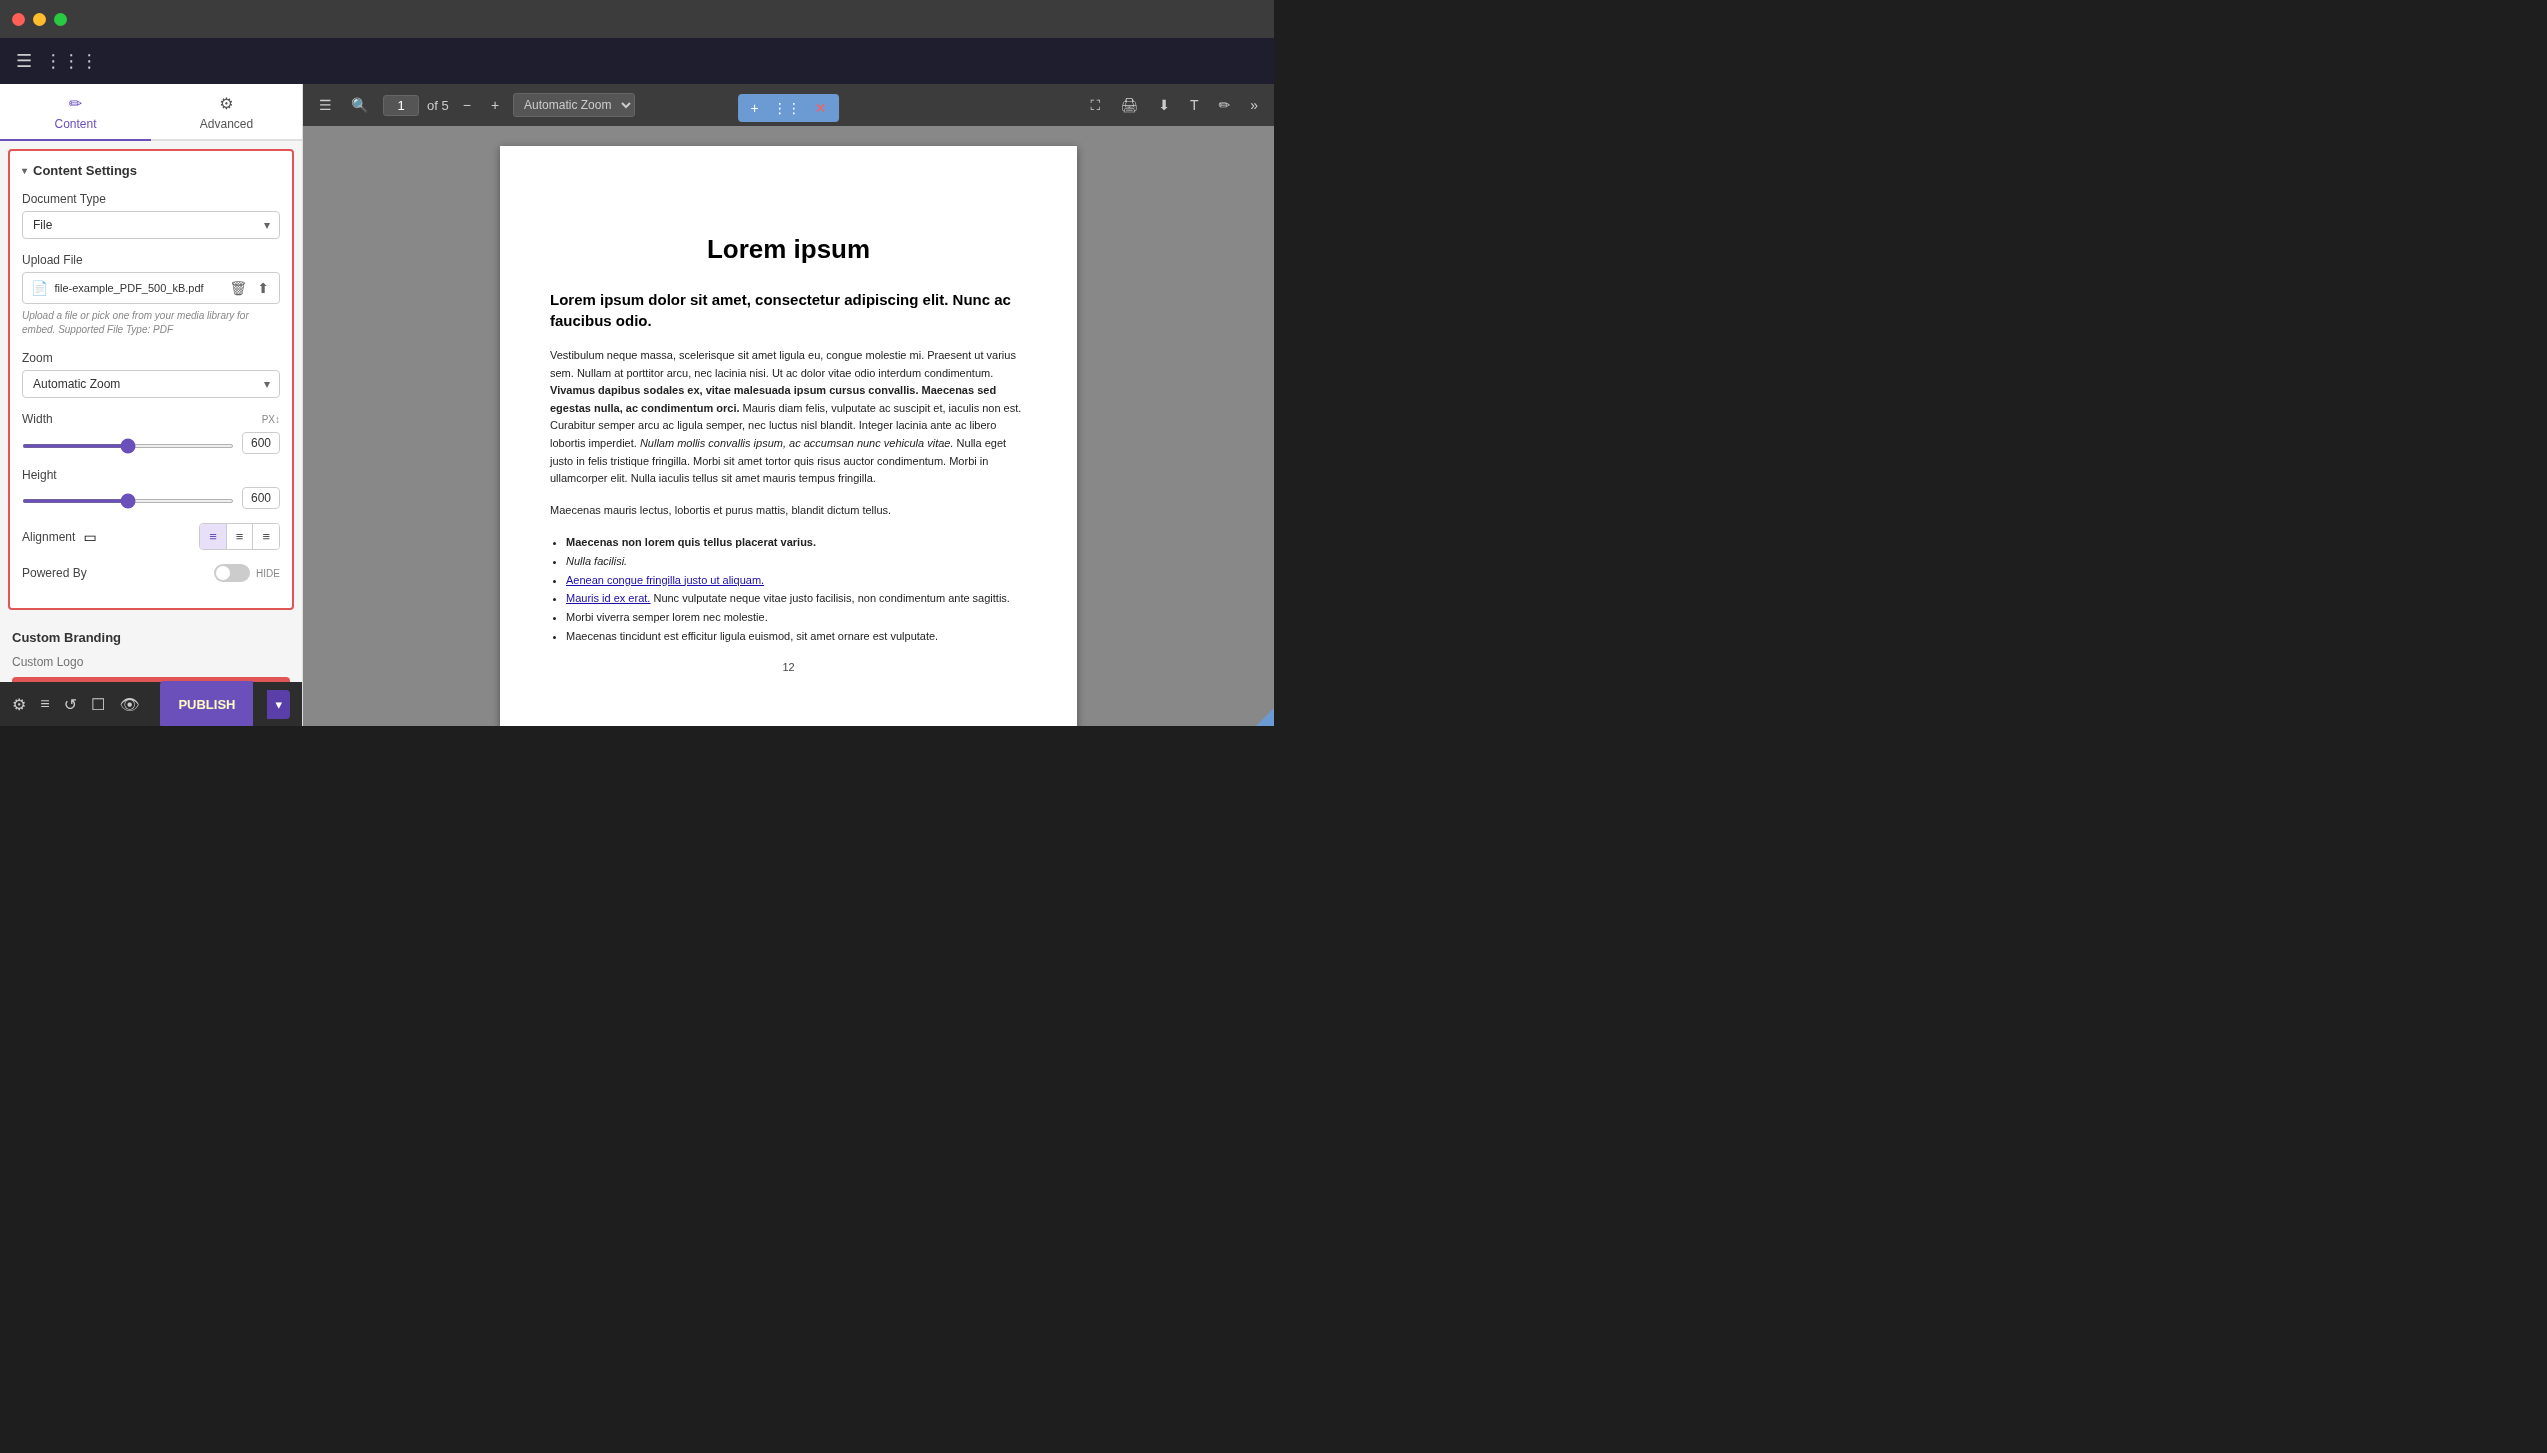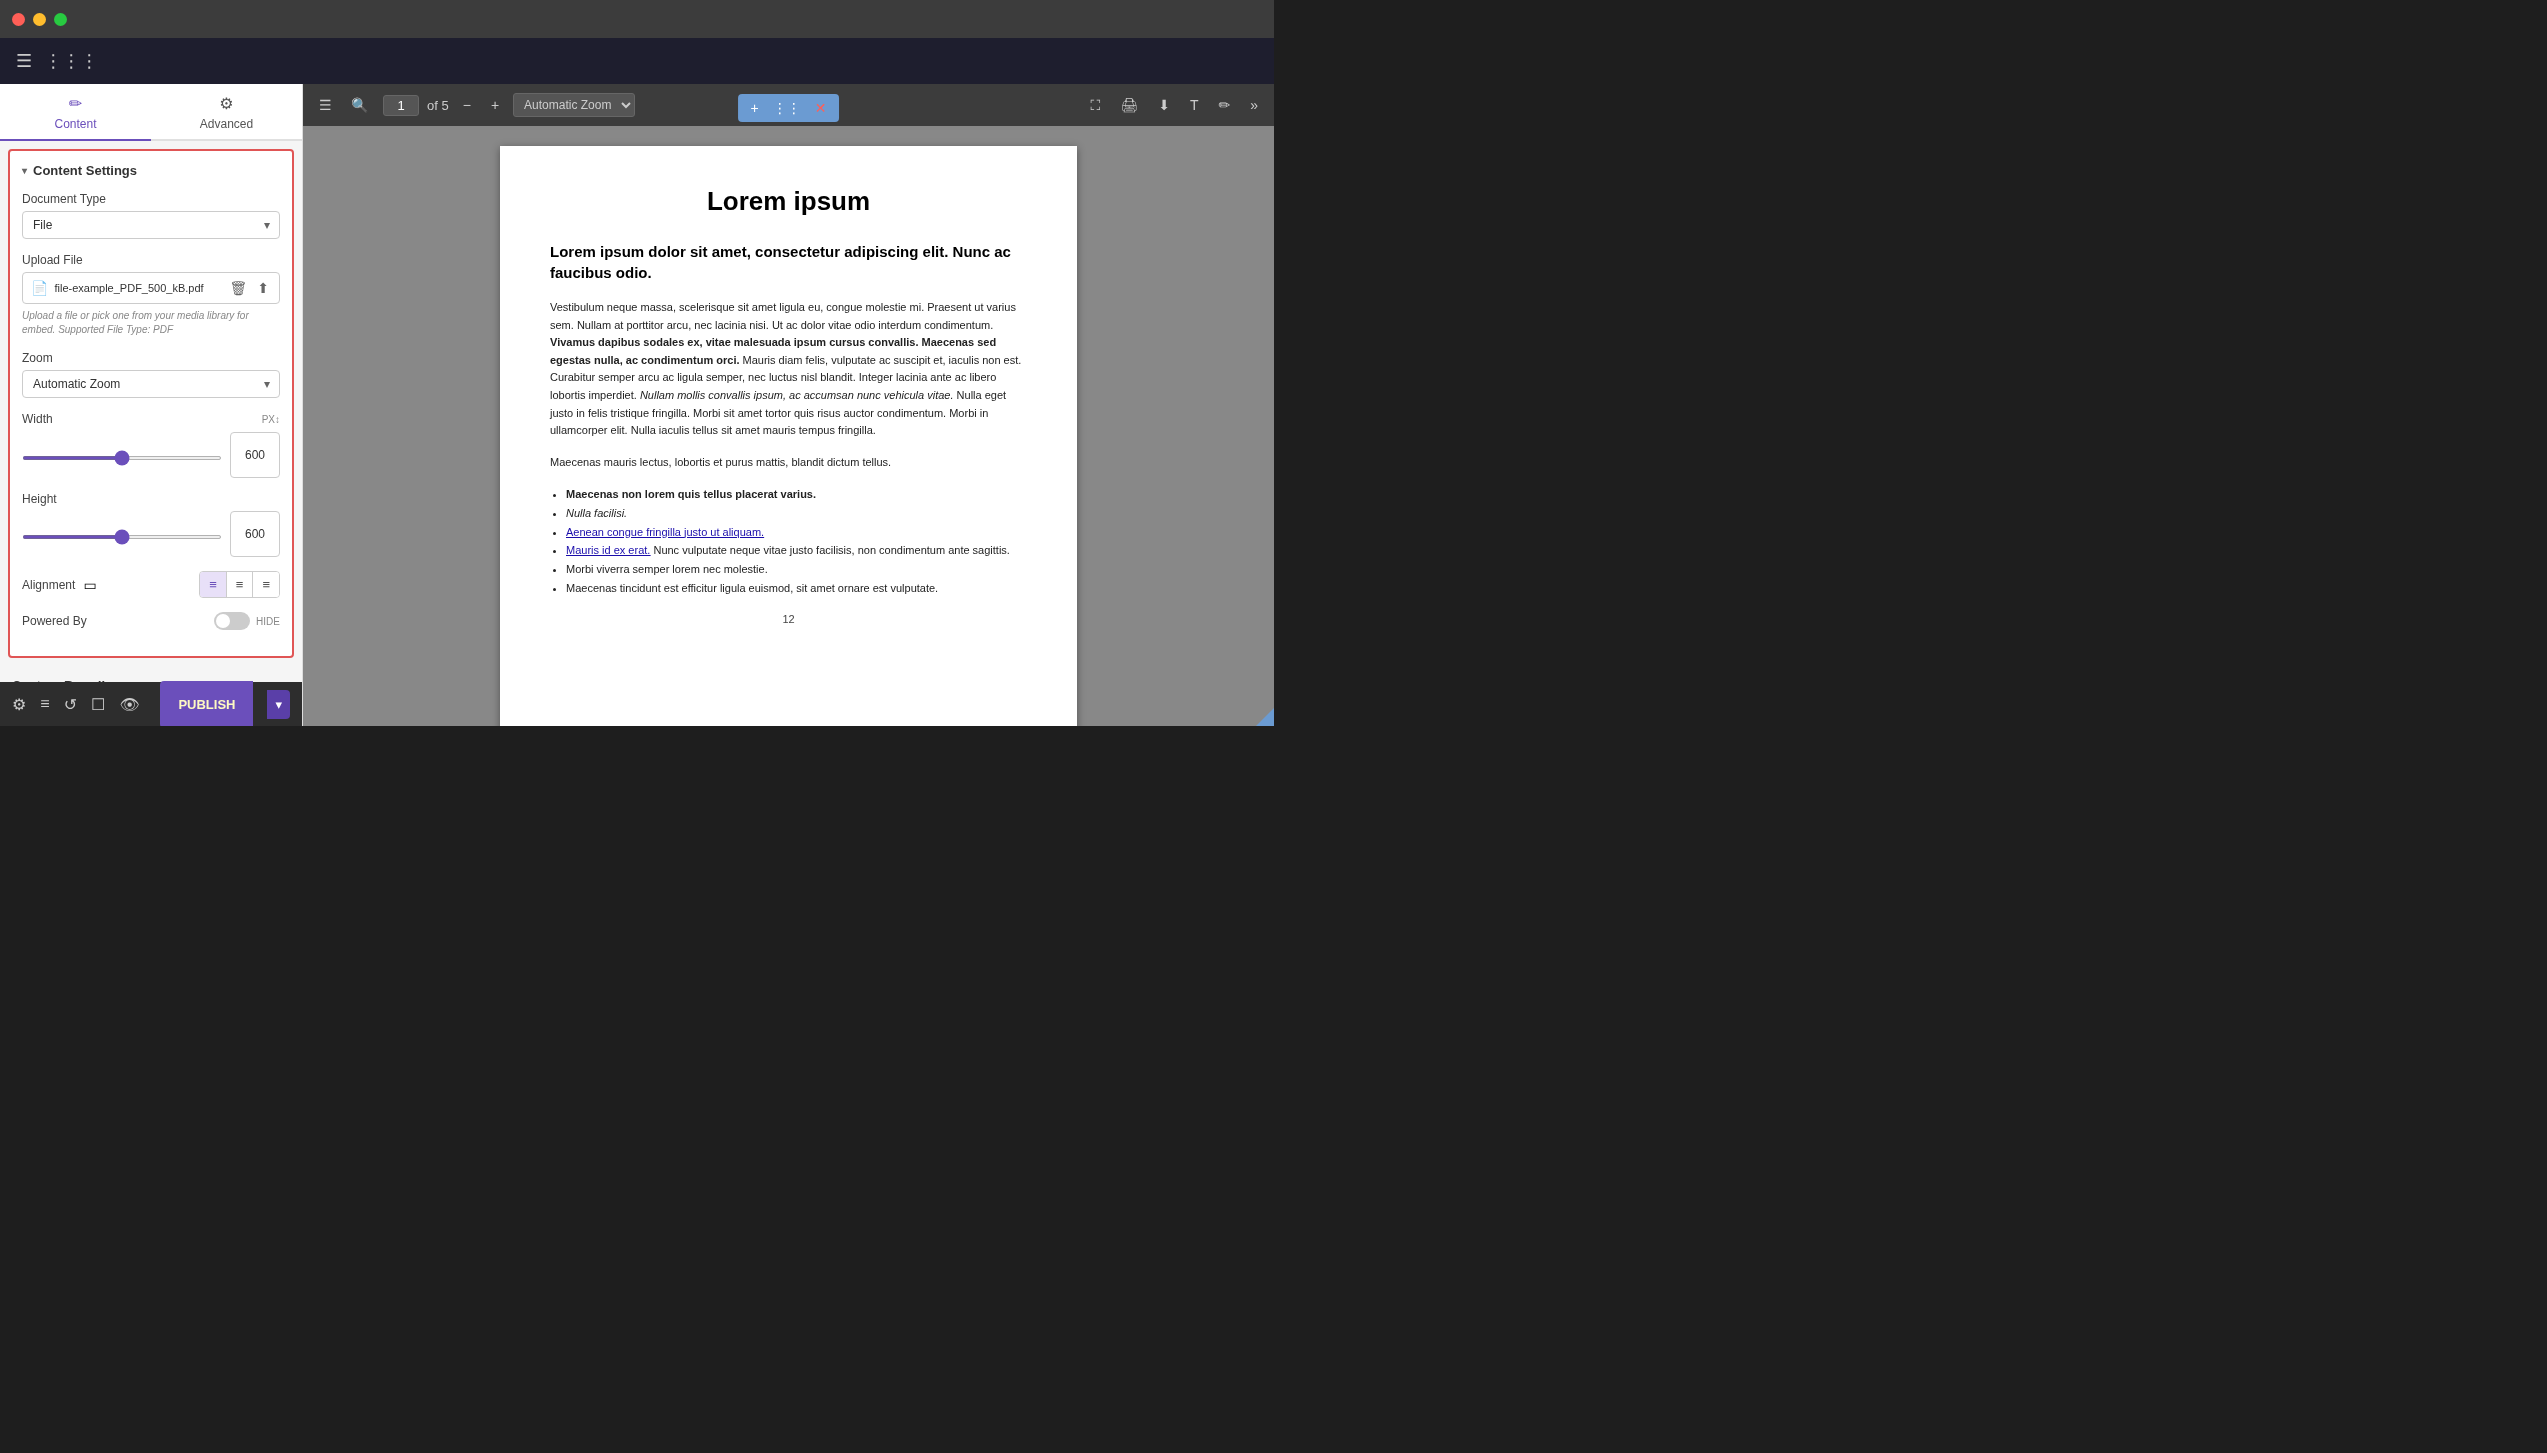--- a/index.html
+++ b/index.html
@@ -180,25 +180,25 @@
       flex: 1;
       position: relative;
     }
     input[type="range"] {
       width: 100%;
       height: 4px;
       accent-color: #6b4fbb;
       cursor: pointer;
     }
     .slider-value {
-      width: 50px;
+      width: 38px;
       text-align: center;
       border: 1px solid #ccc;
       border-radius: 4px;
-      padding: 15px 6px;
+      padding: 3px 6px;
       font-size: 12px;
       color: #333;
     }
     .slider-unit {
       font-size: 10px;
       color: #888;
     }
 
     
     .alignment-row {
@@ -386,20 +386,21 @@
       min-height: 746px;
       padding: 40px 50px;
       box-shadow: 0 2px 8px rgba(0,0,0,0.4);
     }
 
     .pdf-title {
       font-size: 26px;
       font-weight: bold;
       text-align: center;
       margin-bottom: 24px;
+      margin-top: 48px;
     }
     .pdf-subtitle {
       font-size: 15px;
       font-weight: bold;
       margin-bottom: 16px;
       line-height: 1.4;
     }
     .pdf-body {
       font-size: 11px;
       line-height: 1.6;

